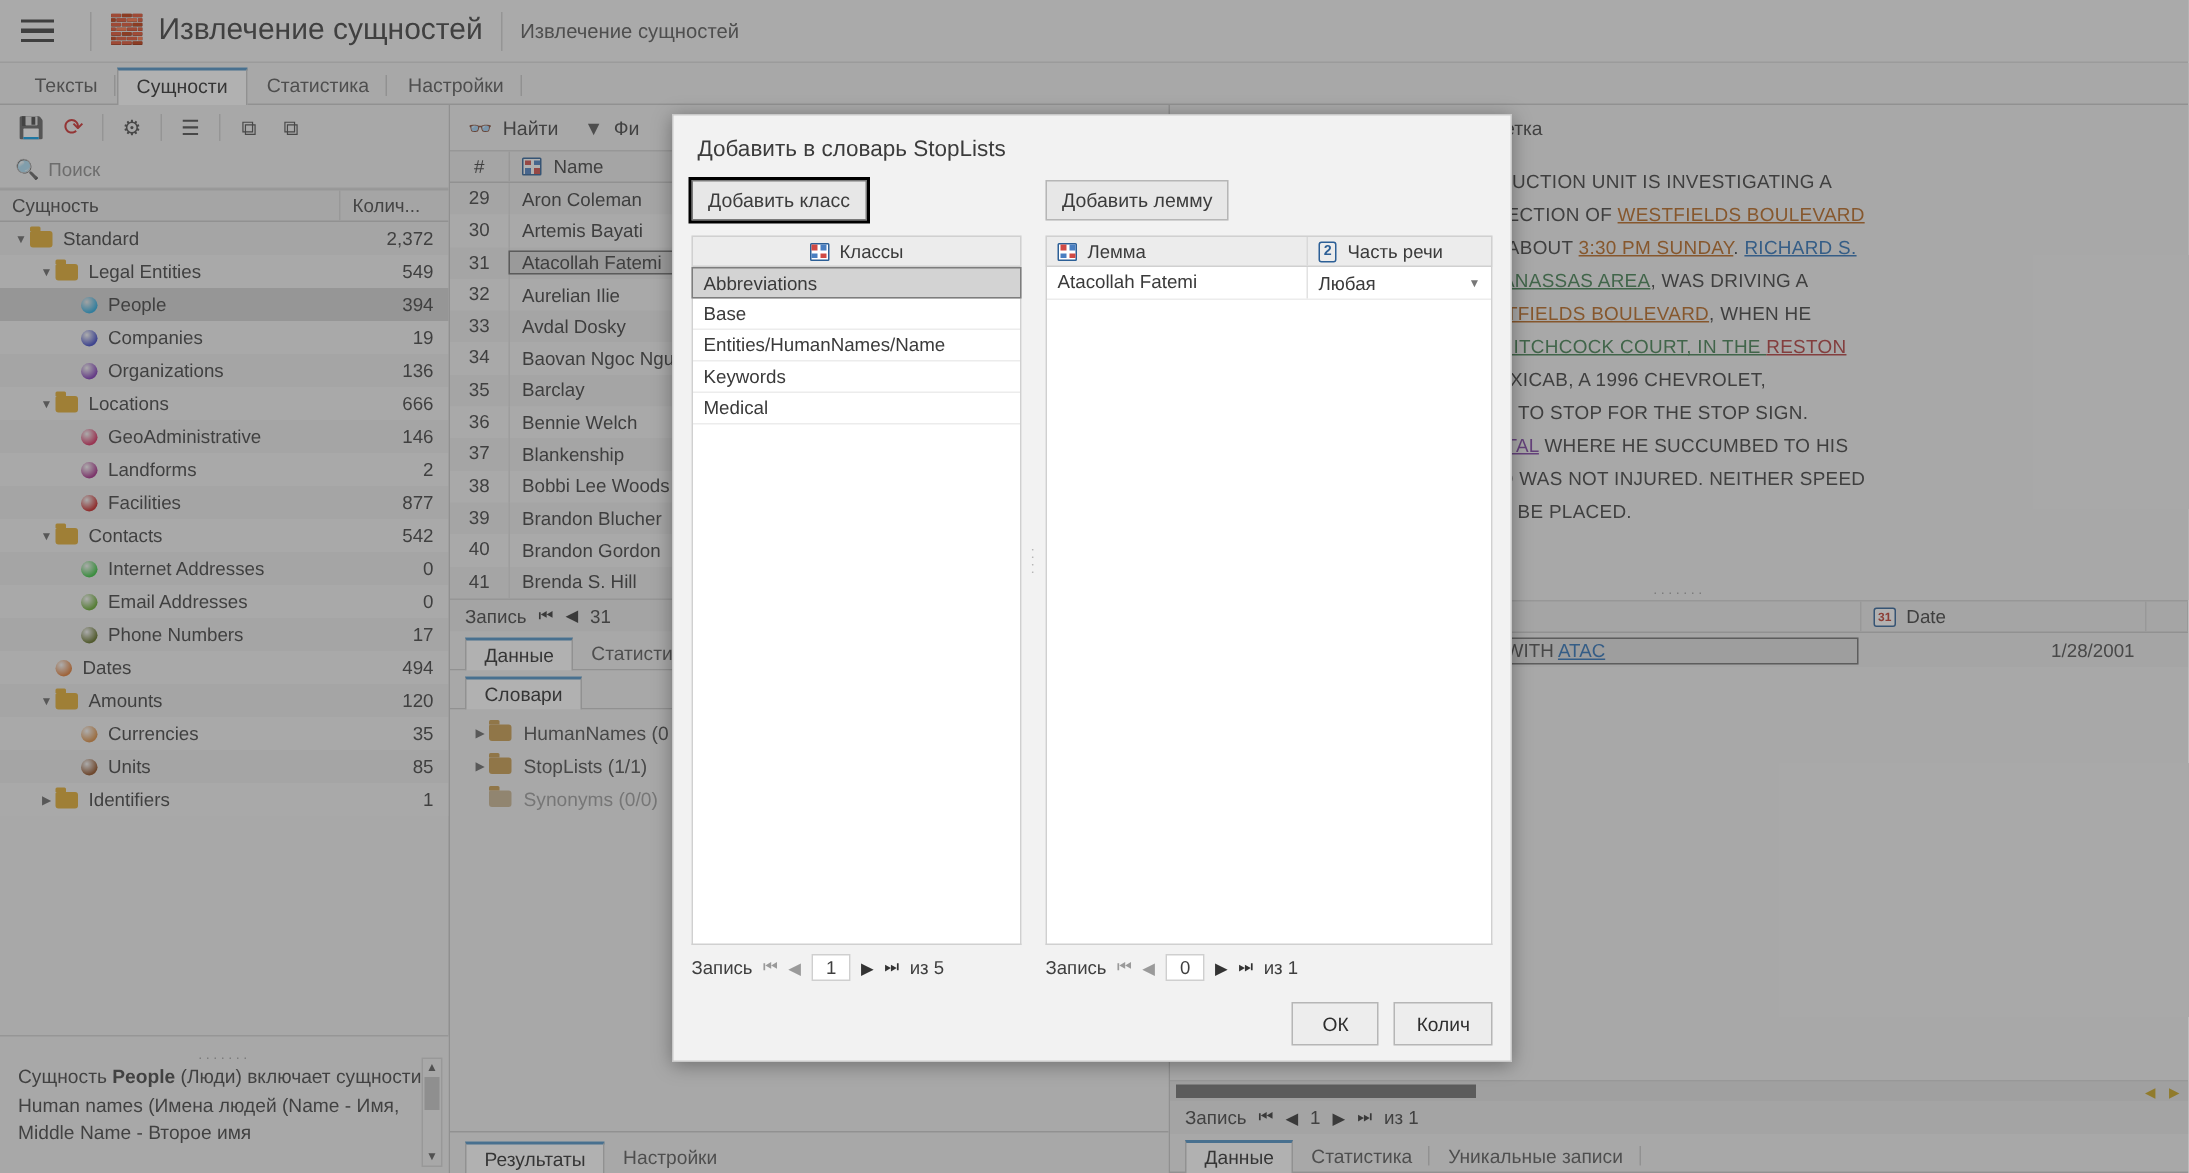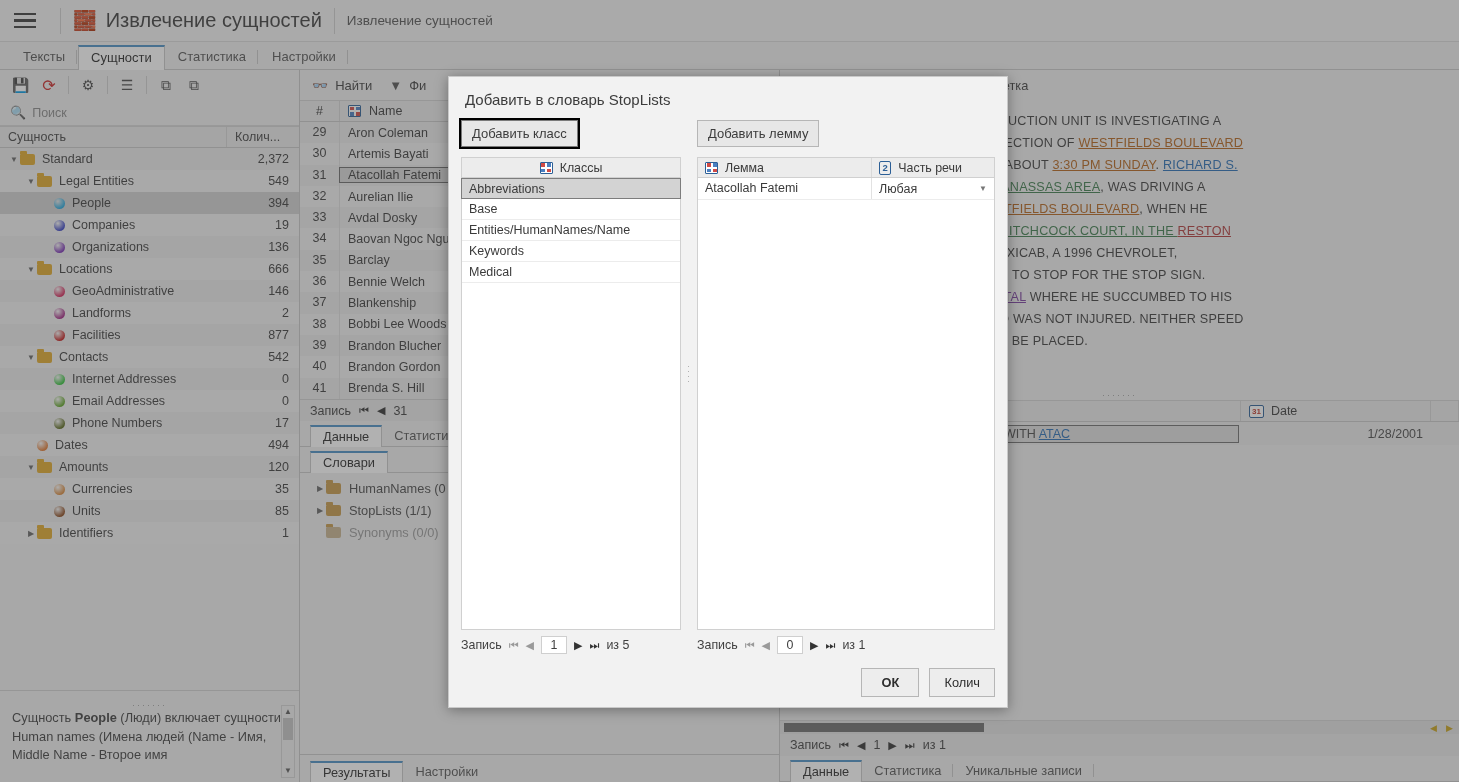--- a/index.html
+++ b/index.html
@@ -151,21 +151,21 @@
   .m-lemma-row { display:flex; height:22px; font-size:12.5px; border-bottom:1px solid #ececec;}
   .m-lemma-row .c1 { flex:1; padding:3px 7px; color:#3a3a3a; border-right:1px solid #e2e2e2;}
   .m-lemma-row .c2 { width:122px; padding:3px 7px; color:#3a3a3a; display:flex; justify-content:space-between; align-items:center;}
   .m-foot { display:flex; gap:0; margin-top:6px;}
   .m-nav { display:flex; align-items:center; gap:7px; font-size:12.4px; color:#3f3f3f;}
   .m-nav .pg { background:#fff; border:1px solid #cfcfcf; min-width:26px; text-align:center; padding:1px 4px;}
   .m-nav .nb { cursor:pointer; font-size:11px; color:#333;}
   .m-nav .nb.dis { color:#9a9a9a;}
   .m-actions { margin-top:14px; display:flex; justify-content:flex-end; gap:10px;}
   .m-ok, .m-cancel { min-width:58px; padding:6px 14px; font-size:12.8px; background:#ededed; border:1px solid #b6b6b6; cursor:pointer; color:#2e2e2e;}
-  .m-ok { font-weight:bold;margin-left:44px;}
+  .m-ok { font-weight:normal;margin-left:44px;}
 </style>
 </head>
 <body>
 
 <div id="app">
 
   <div class="titlebar">
     <div class="hamburger">
         <i></i>
         <i></i>

